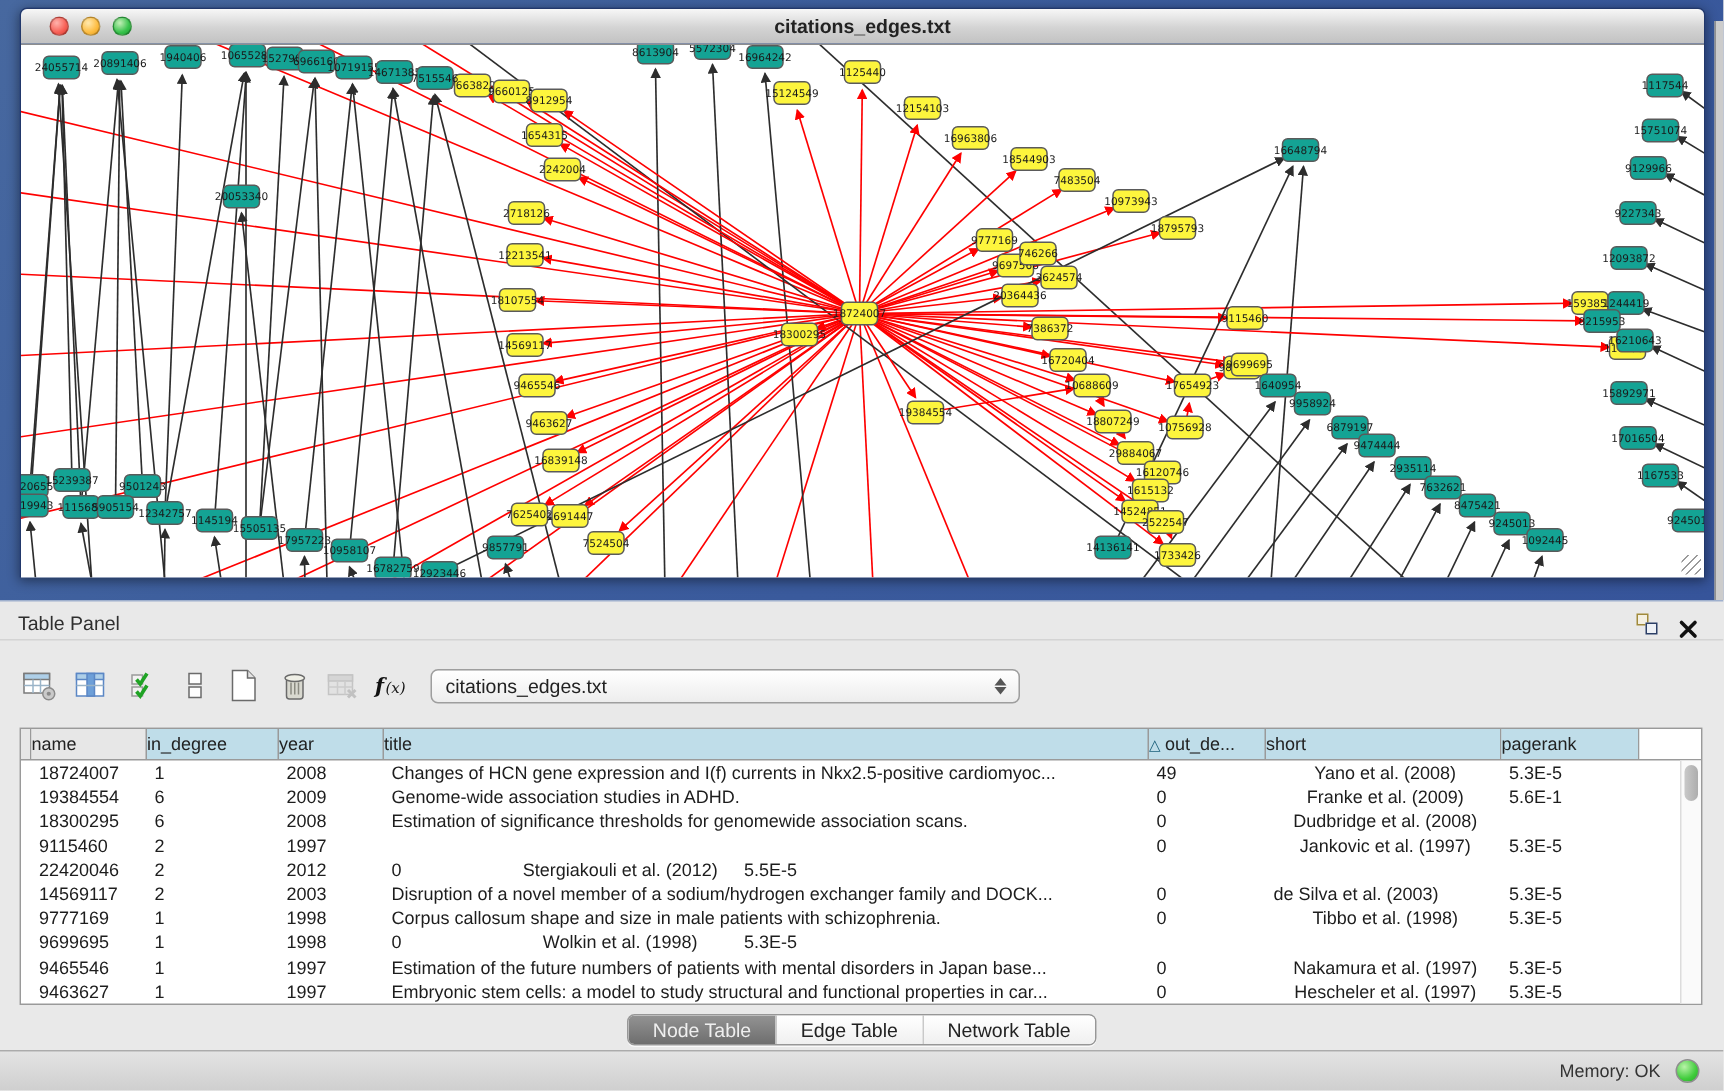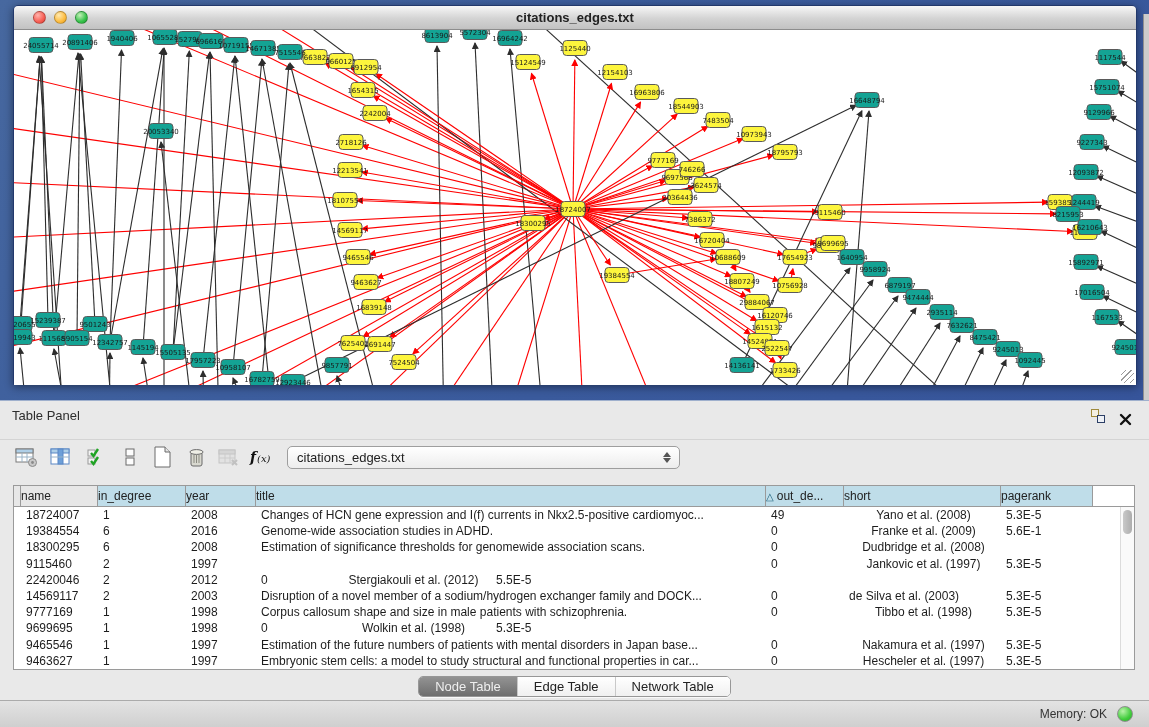--- a/index.html
+++ b/index.html
@@ -27,21 +27,21 @@
   .light.yellow { left:40px;  background:radial-gradient(circle at 35% 30%, #ffe9b0, #fdbc40 60%, #df9b1f); }
   .light.green  { left:61px;  background:radial-gradient(circle at 35% 30%, #c4f0b8, #37c24b 60%, #1f9e33); }
   .canvas { position:relative; width:1122px; height:355px; background:#fff; overflow:hidden; }
   .canvas svg { display:block; }
   .resize-grip { position:absolute; right:2px; bottom:2px; width:13px; height:13px;
     background:repeating-linear-gradient(135deg, transparent 0 3px, #9a9a9a 3px 4px); }
 
   
   .table-panel { position:absolute; left:0; top:400px; width:1149px; height:300px;
     background:#e9e9e9; border-top:1px solid #9fb0cd; }
-  .panel-header { position:relative; height:39px; line-height:30px; padding-left:12px;
+  .panel-header { position:relative; height:26px; line-height:30px; padding-left:12px;
     font-size:13px; color:#2e2e2e; border-bottom:1px solid #d4d4d4; }
   .float-icon { position:absolute; right:44px; top:8px; width:14px; height:14px; }
   .float-icon .sq1 { position:absolute; left:0; top:0; width:8px; height:8px;
     border:1.5px solid #a08a3c; background:#f4f0e2; }
   .float-icon .sq2 { position:absolute; right:0; bottom:0; width:8px; height:8px;
     border:1.5px solid #2c3f66; background:#eef1f6; }
   .close-x { position:absolute; right:16px; top:7px; width:15px; height:15px; cursor:default; }
 
   .toolbar { position:absolute; left:0; top:38px; width:1149px; height:40px; }
   .tb-btn { position:absolute; top:4px; width:28px; height:28px; border:0; background:transparent; padding:2px; }
@@ -747,21 +747,21 @@
           <div class="td" style="width: 510px; flex: 0 0 510px; text-align: left;">Changes of HCN gene expression and I(f) currents in Nkx2.5-positive cardiomyoc...</div>
           <div class="td" style="width: 78px; flex: 0 0 78px; text-align: left;">49</div>
           <div class="td" style="width: 157px; flex: 0 0 157px; text-align: center;">Yano et al. (2008)</div>
           <div class="td" style="width: 92px; flex: 0 0 92px; text-align: left;">5.3E-5</div>
           <div class="td" style="width: 29px; flex: 0 0 29px; text-align: left;"></div>
         </div>
         <div class="tr">
           <div class="td" style="width: 7px; flex: 0 0 7px; text-align: left;"></div>
           <div class="td" style="width: 77px; flex: 0 0 77px; text-align: left;">19384554</div>
           <div class="td" style="width: 88px; flex: 0 0 88px; text-align: left;">6</div>
-          <div class="td" style="width: 70px; flex: 0 0 70px; text-align: left;">2016</div>
+          <div class="td" style="width: 70px; flex: 0 0 70px; text-align: left;">2009</div>
           <div class="td" style="width: 510px; flex: 0 0 510px; text-align: left;">Genome-wide association studies in ADHD.</div>
           <div class="td" style="width: 78px; flex: 0 0 78px; text-align: left;">0</div>
           <div class="td" style="width: 157px; flex: 0 0 157px; text-align: center;">Franke et al. (2009)</div>
           <div class="td" style="width: 92px; flex: 0 0 92px; text-align: left;">5.6E-1</div>
           <div class="td" style="width: 29px; flex: 0 0 29px; text-align: left;"></div>
         </div>
         <div class="tr">
           <div class="td" style="width: 7px; flex: 0 0 7px; text-align: left;"></div>
           <div class="td" style="width: 77px; flex: 0 0 77px; text-align: left;">18300295</div>
           <div class="td" style="width: 88px; flex: 0 0 88px; text-align: left;">6</div>

